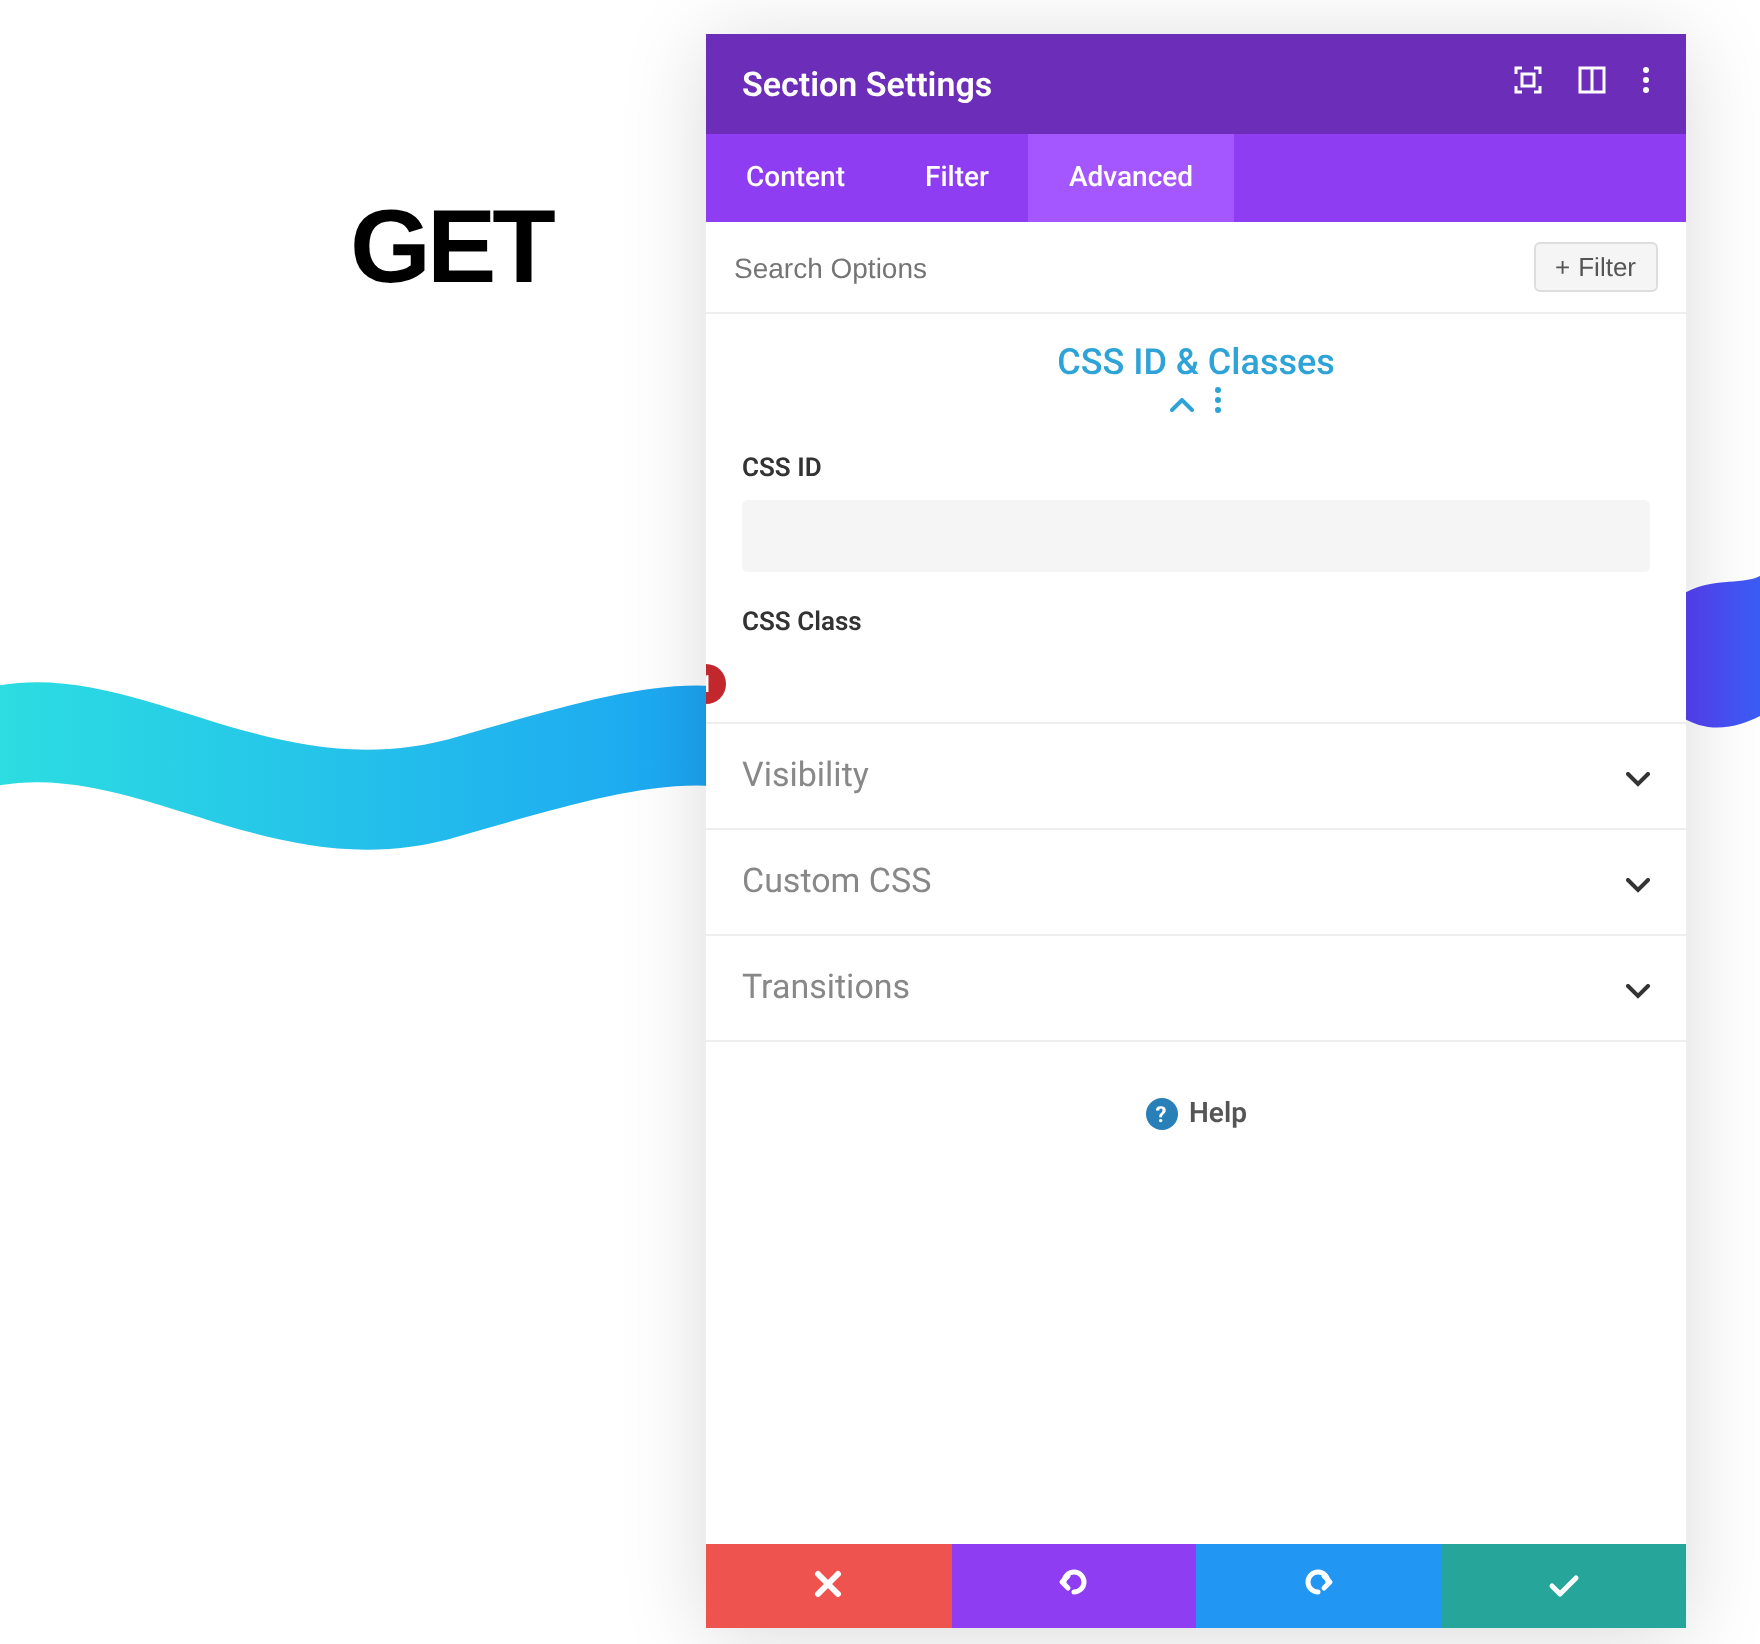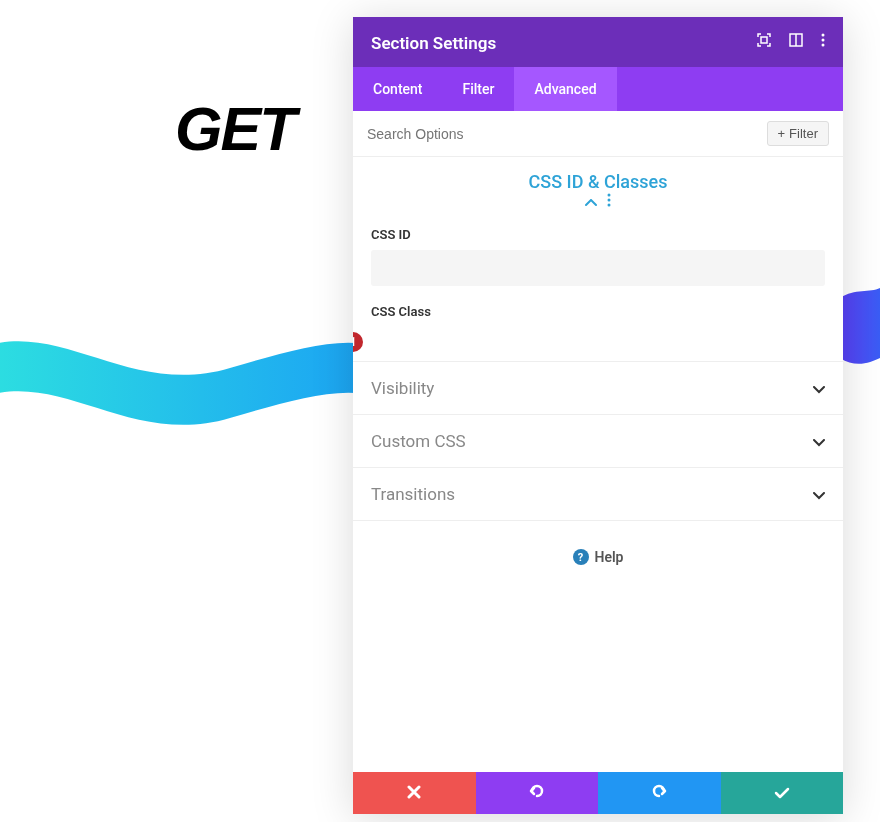--- a/index.html
+++ b/index.html
@@ -12,26 +12,25 @@
       width: 880px;
       height: 822px;
       position: relative;
       background: #fff;
       overflow: hidden;
     }
     .bg-text {
       position: absolute;
       top: 94px;
       left: 175px;
-      font-size: 61px;
+      font-size: 52px;
       font-weight: 900;
       color: #000;
       letter-spacing: -2px;
       font-family: Arial Black, Arial, sans-serif;
-      font-style: italic;
     }
     .wave-left {
       position: absolute;
       top: 318px;
       left: -20px;
       width: 420px;
       height: 120px;
       z-index: 0;
     }
     .wave-right {

